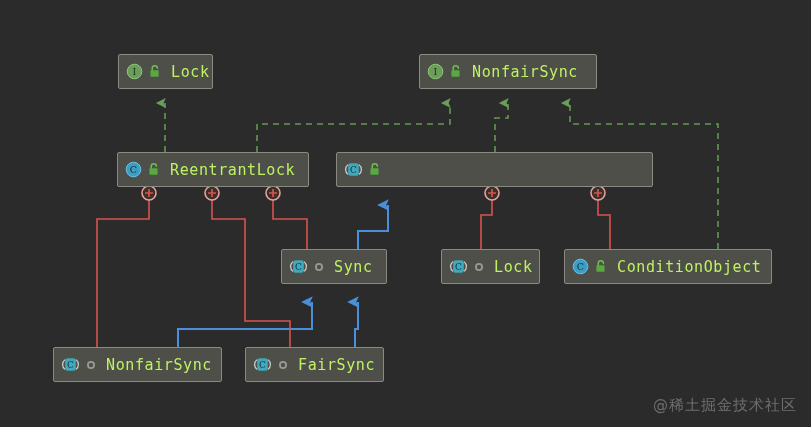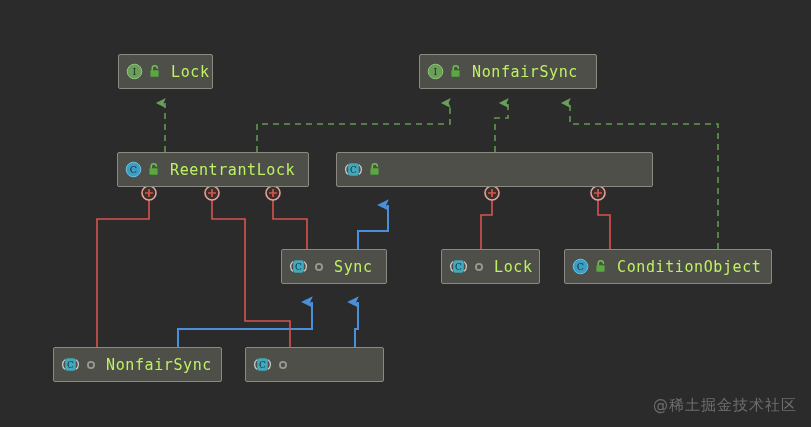--- a/index.html
+++ b/index.html
@@ -254,17 +254,18 @@
             <text x="9.5" y="12.2" text-anchor="middle" font-family="DejaVu Serif, serif" font-size="9" fill="#0e3440">C</text>
             <path d="M4.0,3.6 A6.2,6.2 0 0 0 4.0,13.4" stroke="#cfd6d8" stroke-width="1.2" fill="none"></path>
             <path d="M15.0,3.6 A6.2,6.2 0 0 1 15.0,13.4" stroke="#cfd6d8" stroke-width="1.2" fill="none"></path>
           </svg>
         </span>
         <span class="vis-icon">
           <svg width="12" height="12" viewBox="0 0 12 12">
             <circle cx="6" cy="6" r="3.1" fill="none" stroke="#9a9a92" stroke-width="1.8"></circle>
           </svg>
         </span>
+        <span class="node-label">FairSync</span>
       </div>
     </div>
 
   <div class="watermark">@稀土掘金技术社区</div>
 </div>
 
 </body></html>

